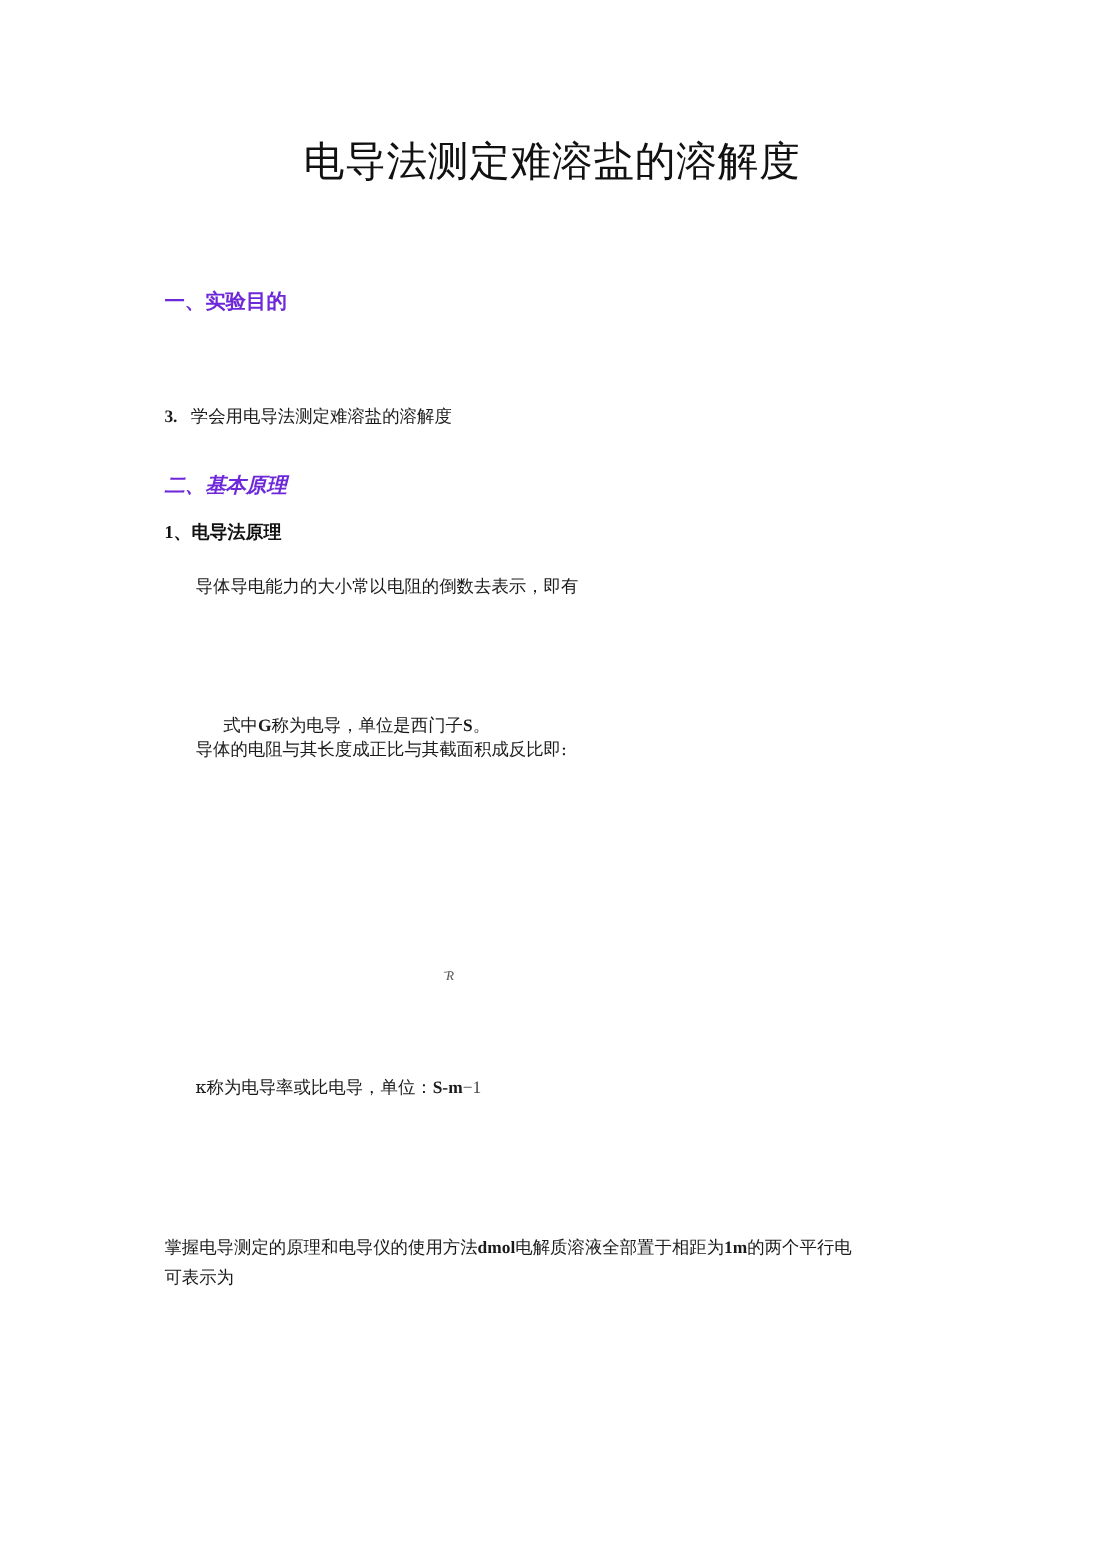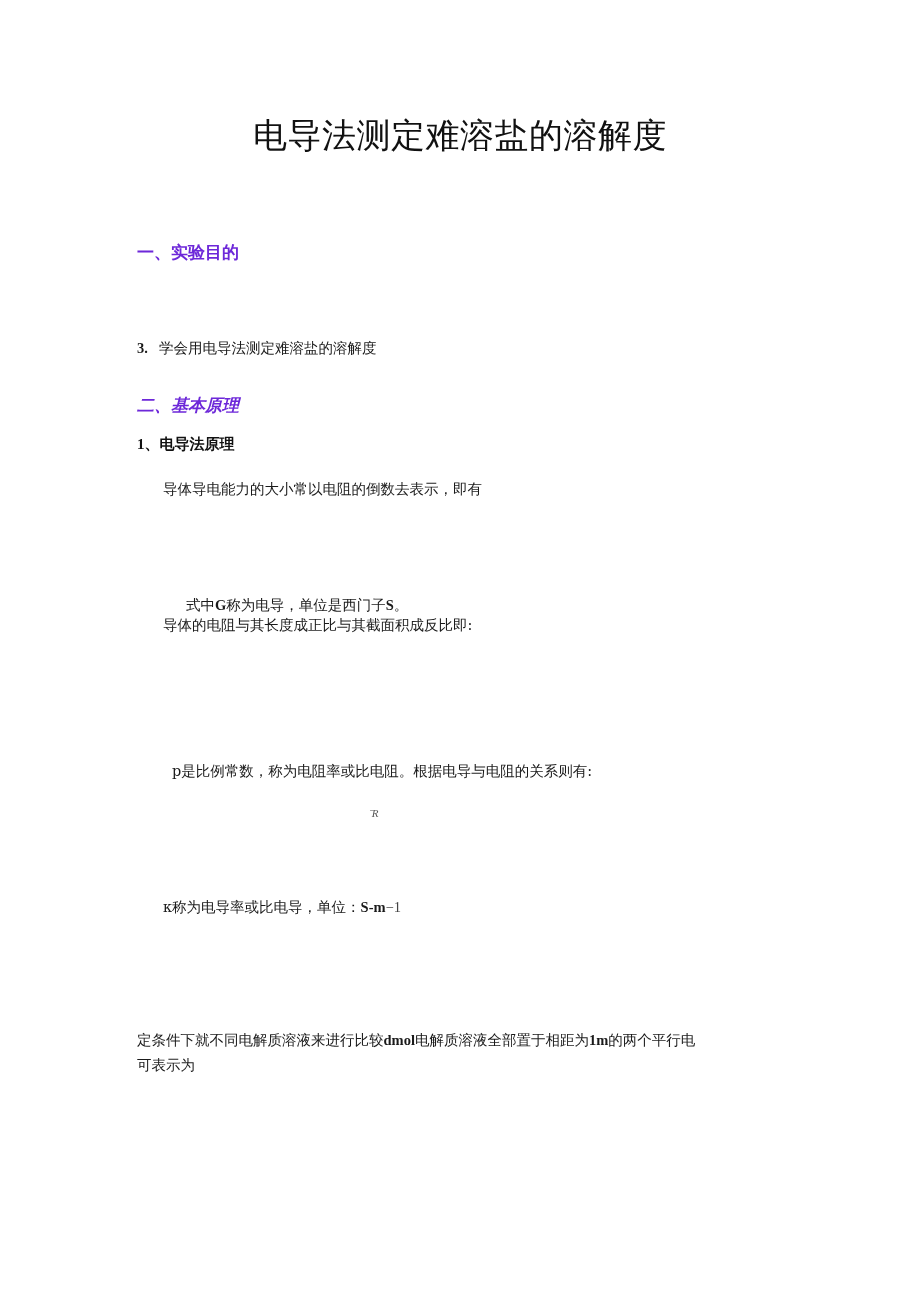--- a/index.html
+++ b/index.html
@@ -104,28 +104,27 @@
   <div class="formula-slot" style="top:505px; height:85px;"></div>
 
   <div class="abs p" style="left:166px; top:594px;margin-left:20px;">
     <span>式中</span><span class="b">G</span><span>称为电导，单位是西门子</span><span class="b">S</span><span>。</span>
   </div>
 
   <div class="abs p" style="left:163px; top:604px;margin-top:10px;">导体的电阻与其长度成正比与其截面积成反比即:</div>
 
   <div class="formula-slot" style="top:668px; height:85px;"></div>
 
-  <div class="abs p" style="left:172px; top:760px;">p是比例常数，称为电阻率或比电阻。根据电导与电阻的关系则有:</div>
 
   <div class="abs formula-r">⁻R</div>
 
   <div class="abs p" style="left:163px; top:896px;">
     <span>κ称为电导率或比电导，单位：</span><span class="b">S-m</span><span style="color:#444; font-family:'Liberation Serif',serif;">−1</span>
   </div>
 
   <div class="formula-slot" style="top:925px; height:95px;"></div>
 
   <div class="para">
-    <span class="line"><span>定条件下就不同电解质溶液来进行比较</span><span class="b">dmol</span><span>电解质溶液全部置于相距为</span><span class="b">1m</span><span>的两个平行电</span></span>
+    <span class="line"><span>掌握电导测定的原理和电导仪的使用方法</span><span class="b">dmol</span><span>电解质溶液全部置于相距为</span><span class="b">1m</span><span>的两个平行电</span></span>
     <span class="line"><span>可表示为</span></span>
   </div>
 
 </div>
 
 </body></html>

